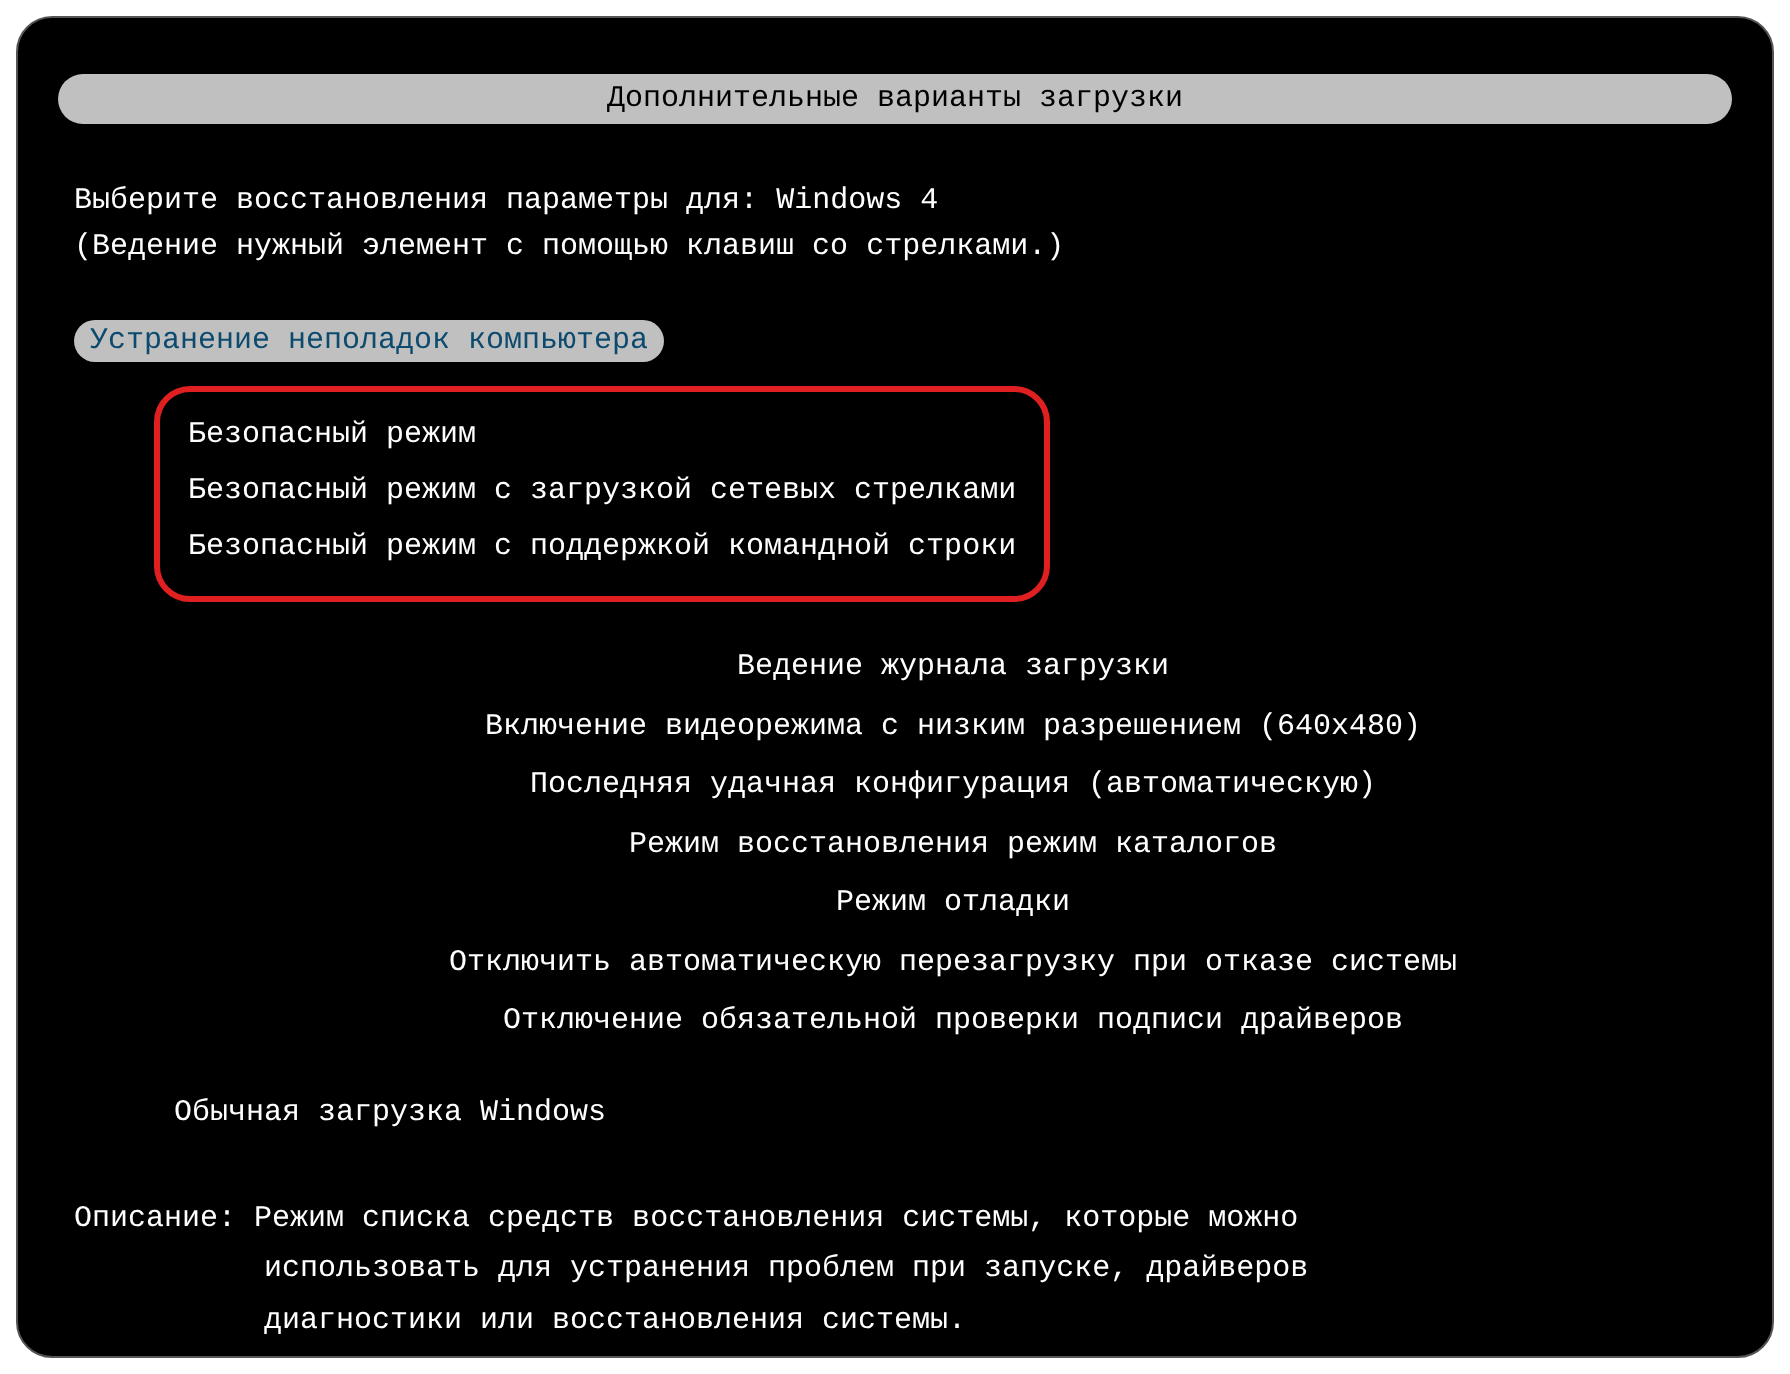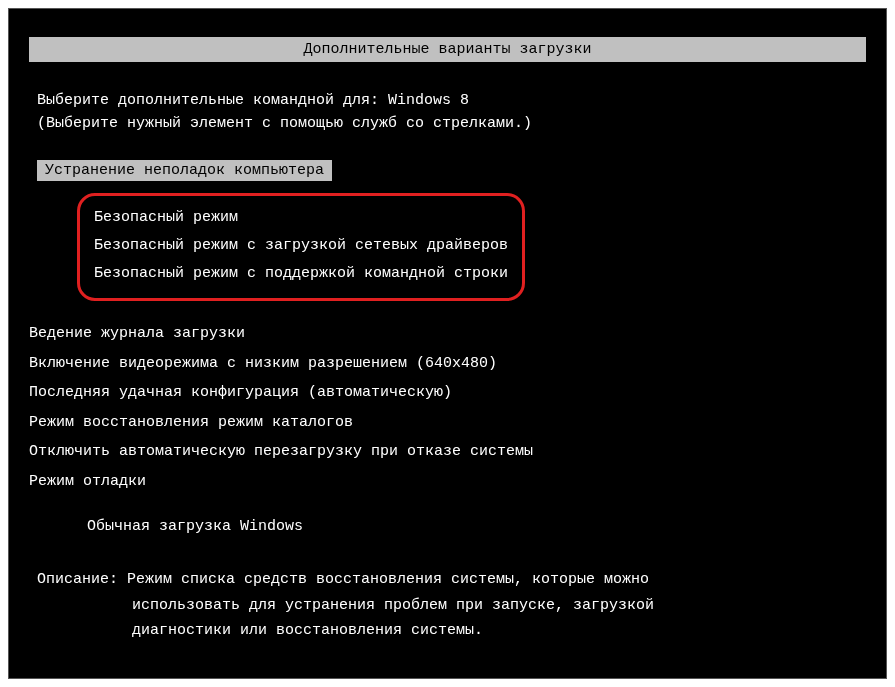--- a/index.html
+++ b/index.html
@@ -1,18 +1,19 @@
 <!DOCTYPE html>
 <html><head>
   <meta charset="utf-8">
   <style>
     * {
       margin: 0;
       padding: 0;
       box-sizing: border-box;
+      border-radius: 18px;
     }
     body {
       background: #ffffff;
       font-family: 'Courier New', Consolas, monospace;
       font-size: 15px;
       width: 895px;
       height: 687px;
       padding: 8px;
     }
     .boot-screen {
@@ -36,39 +37,41 @@
     .prompt-line {
       margin-bottom: 6px;
       padding-left: 8px;
     }
     .prompt-hint {
       padding-left: 8px;
       margin-bottom: 28px;
     }
     .selected-item {
       background: #c0c0c0;
-      color: #000000;
+      color: #0c4a6e;
       display: inline-block;
       padding: 2px 8px;
       margin-left: 8px;
       margin-bottom: 4px;
     }
     .highlight-box {
       border: 3px solid #e02020;
       border-radius: 18px;
       padding: 8px 14px 10px 14px;
       margin: 8px 13px 8px 48px;
       display: inline-block;
     }
     .menu-item {
       padding: 2px 0;
       line-height: 1.6;
     }
     .menu-list {
+      margin-left: 58px;
       margin-top: 10px;
+      text-align: center;
     }
     .menu-list .menu-item {
       line-height: 1.7;
     }
     .normal-boot {
       margin-left: 58px;
       margin-top: 22px;
     }
     .description-block {
       margin-top: 32px;
@@ -89,48 +92,49 @@
 </head>
 <body>
 
 <div class="boot-screen">
 
   <div class="title-bar">
     <span>Дополнительные варианты загрузки</span>
   </div>
 
   <div class="prompt-line">
-    <span>Выберите дополнительные командной для: </span><span>Windows 8</span>
+    <span>Выберите восстановления параметры для: </span><span>Windows 4</span>
   </div>
-  <div class="prompt-hint">(Выберите нужный элемент с помощью служб со стрелками.)</div>
+  <div class="prompt-hint">(Ведение нужный элемент с помощью клавиш со стрелками.)</div>
 
   <div>
     <span class="selected-item">Устранение неполадок компьютера</span>
   </div>
 
   <div class="highlight-box">
     <div class="menu-item">Безопасный режим</div>
-    <div class="menu-item">Безопасный режим с загрузкой сетевых драйверов</div>
+    <div class="menu-item">Безопасный режим с загрузкой сетевых стрелками</div>
     <div class="menu-item">Безопасный режим с поддержкой командной строки</div>
   </div>
 
   <div class="menu-list">
     <div class="menu-item">Ведение журнала загрузки</div>
     <div class="menu-item">Включение видеорежима с низким разрешением (640x480)</div>
     <div class="menu-item">Последняя удачная конфигурация (автоматическую)</div>
     <div class="menu-item">Режим восстановления режим каталогов</div>
+    <div class="menu-item">Режим отладки</div>
     <div class="menu-item">Отключить автоматическую перезагрузку при отказе системы</div>
-    <div class="menu-item">Режим отладки</div>
+    <div class="menu-item">Отключение обязательной проверки подписи драйверов</div>
   </div>
 
   <div class="normal-boot">
     <span>Обычная загрузка Windows</span>
   </div>
 
   <div class="description-block">
     <span class="desc-label">Описание:</span>
     <span> </span>
     <span class="desc-text">Режим списка средств восстановления системы, которые можно</span>
-    <div class="desc-indent">использовать для устранения проблем при запуске, загрузкой</div>
+    <div class="desc-indent">использовать для устранения проблем при запуске, драйверов</div>
     <div class="desc-indent">диагностики или восстановления системы.</div>
   </div>
 
 </div>
 
 </body></html>

